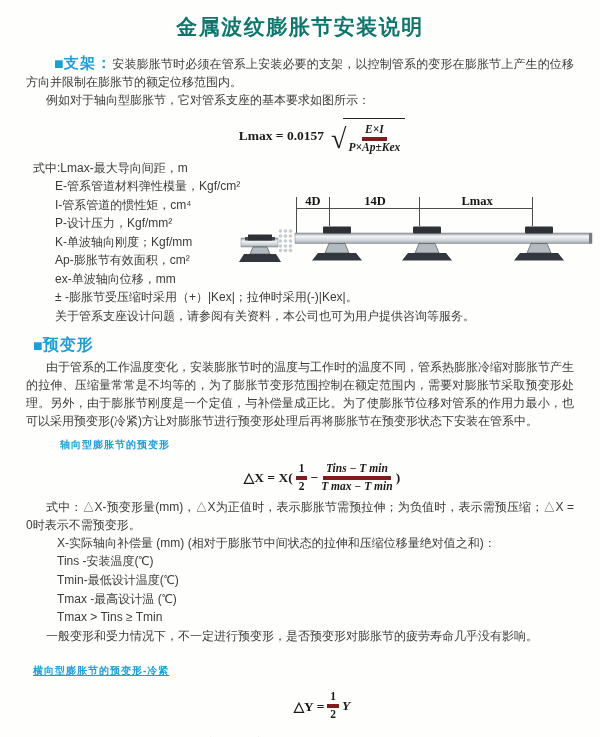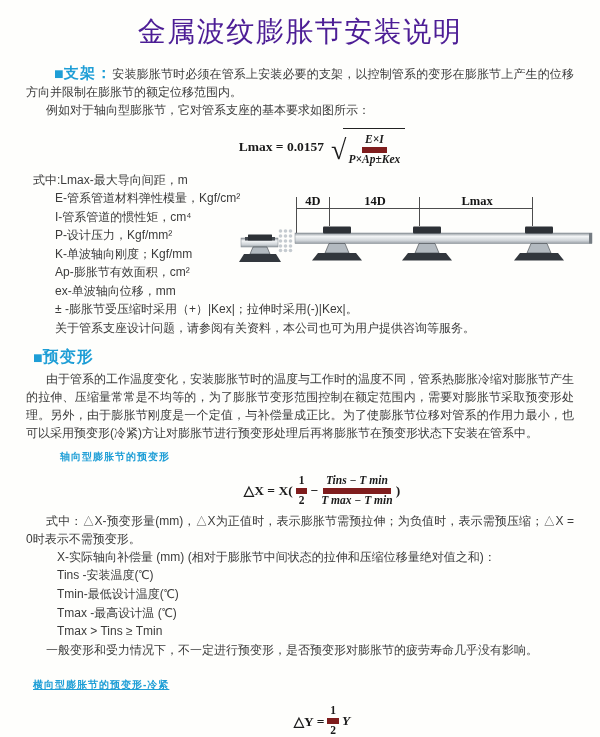--- a/index.html
+++ b/index.html
@@ -3,21 +3,21 @@
 <meta charset="utf-8">
 <style>
   html,body { margin:0; padding:0; }
   .page {
     position:relative; width:600px; height:737px; overflow:hidden;
     background:#fefefc; color:#3b3b3b;
     font-family:"Liberation Sans", sans-serif; font-size:12px;
   }
   .doc-title {
     margin:0; padding-top:13px; text-align:center;
-    font-size:28px; font-weight:normal; letter-spacing:1.5px; color:#4c1d95;
+    font-size:21px; font-weight:bold; letter-spacing:1.5px; color:#0f766e;
   }
   .para { margin:0 26px; line-height:18px; text-align:justify; }
   .para.first { margin-top:13px; text-indent:28px; }
   .para.indent { text-indent:20px; }
   .sec-marker { color:var(--accent); font-size:16px; vertical-align:-1px; }
   .sec-head-inline { color:var(--accent); font-size:15px; font-weight:bold; letter-spacing:1px; }
   .sec-heading { margin:10px 0 2px 33px; line-height:20px; }
   .sec-heading .label { color:var(--accent); font-size:16px; font-weight:bold; letter-spacing:1px; }
   .sub-heading {
     color:var(--accent); font-size:10px; font-weight:bold; letter-spacing:1px;
@@ -29,21 +29,21 @@
   .formula {
     display:flex; justify-content:center; align-items:center; gap:3px;
     font-family:"Liberation Serif", serif; font-weight:bold;
     font-size:13.5px; color:#1b1b1b;padding-left:44px;
   }
   .formula.lmax { margin:9px 0 3px 0; }
   .formula.axial { margin:7px 0 4px 0; }
   .formula.lateralf { margin:9px 0 6px 0; }
   .frac { display:inline-flex; flex-direction:column; align-items:center;
           font-size:11.5px; line-height:1.18; }
-  .frac .fnum { border-bottom:6px solid #7f1d1d; padding:0 3px 0 3px; }
+  .frac .fnum { border-bottom:4px solid #7f1d1d; padding:0 3px 0 3px; }
   .frac .fden { padding-top:0.5px; }
   .sqrt { display:inline-flex; align-items:center; margin-left:4px; }
   .sqrt-sign { font-size:28px; font-weight:normal; line-height:0.8; margin-right:-3px; transform:translateY(3px); }
   .radicand { border-top:1.4px solid #222; padding:2px 5px 0 5px; font-style:italic; }
   .var-ital { font-style:italic; }
 
   
   .def-list { margin-top:4px; }
   .def-item { margin-left:55px; line-height:18.5px; }
   .def-item.first { margin-left:33px; }

